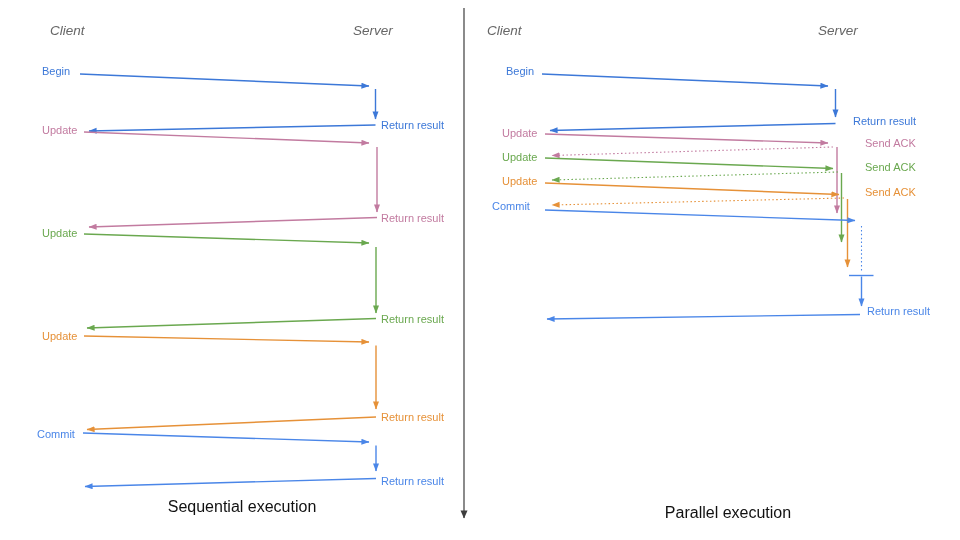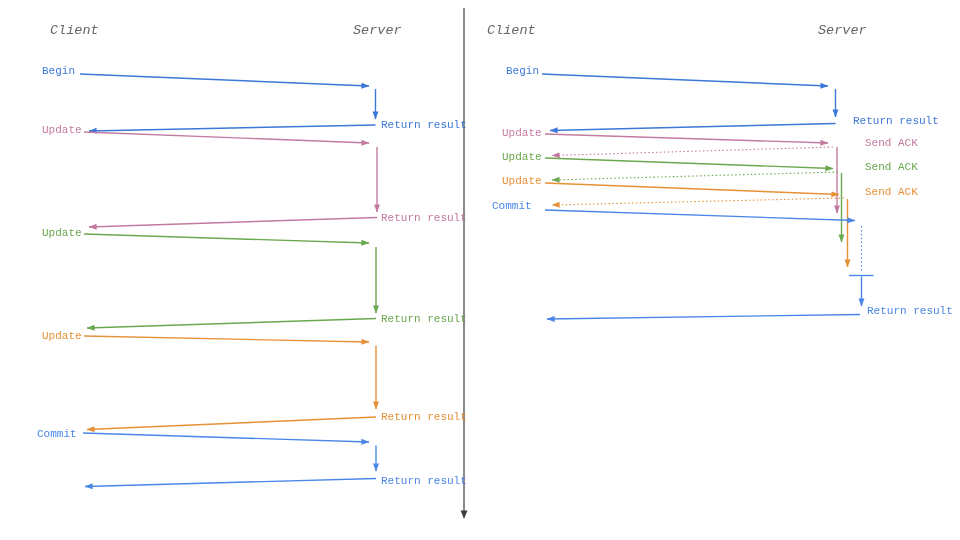--- a/index.html
+++ b/index.html
@@ -1,18 +1,18 @@
 <!DOCTYPE html>
 <html><head>
 <meta charset="utf-8">
 <style>
   html,body{margin:0;padding:0;background:#fff;}
   #stage{
     position:relative;width:960px;height:540px;background:#ffffff;overflow:hidden;
-    font-family:Liberation Mono, monospace;
+    font-family:Liberation Sans, sans-serif;
     border-radius:16px;
   }
   #wires{position:absolute;left:0;top:0;width:960px;height:540px;}
   .lbl{position:absolute;font-size:11px;line-height:13px;white-space:nowrap;}
   .hdr{position:absolute;font-size:13.5px;line-height:16px;font-style:italic;color:#666666;white-space:nowrap;}
   .title{position:absolute;font-size:16px;line-height:19px;color:#111111;text-align:center;width:200px;white-space:nowrap;}
   .time{position:absolute;font-size:12.5px;line-height:15px;color:#111111;white-space:nowrap;margin-top:38px;}
   .blue1{color:#3c78d8;text-align:right;}
   .blue2{color:#4a86e8;}
   .magenta{color:#c27ba0;}
@@ -115,30 +115,32 @@
   <span class="lbl blue1" style="left:42px;top:65px">Begin</span>
   <span class="lbl blue1" style="left:381px;top:119px">Return result</span>
   <span class="lbl magenta" style="left:42px;top:124px">Update</span>
   <span class="lbl magenta" style="left:381px;top:212px">Return result</span>
   <span class="lbl green" style="left:42px;top:227px">Update</span>
   <span class="lbl green" style="left:381px;top:313px">Return result</span>
   <span class="lbl orange" style="left:42px;top:330px">Update</span>
   <span class="lbl orange" style="left:381px;top:411px">Return result</span>
   <span class="lbl blue2" style="left:37px;top:428px">Commit</span>
   <span class="lbl blue2" style="left:381px;top:475px">Return result</span>
+  <span class="title" style="left:142px;top:497px">Sequential execution</span>
 
   <span class="hdr" style="left:487px;top:23px">Client</span>
   <span class="hdr" style="left:818px;top:23px">Server</span>
 
   <span class="lbl blue1" style="left:506px;top:65px">Begin</span>
   <span class="lbl blue1" style="left:853px;top:115px">Return result</span>
   <span class="lbl magenta" style="left:502px;top:127px">Update</span>
   <span class="lbl magenta" style="left:865px;top:137px">Send ACK</span>
   <span class="lbl green" style="left:502px;top:151px">Update</span>
   <span class="lbl green" style="left:865px;top:161px">Send ACK</span>
   <span class="lbl orange" style="left:502px;top:175px">Update</span>
   <span class="lbl orange" style="left:865px;top:186px">Send ACK</span>
   <span class="lbl blue2" style="left:492px;top:200px">Commit</span>
   <span class="lbl blue2" style="left:867px;top:305px">Return result</span>
+  <span class="title" style="left:628px;top:503px">Parallel execution</span>
 
   <span class="time" style="left:450px;top:524px">Time</span>
 
 </div>
 
 </body></html>

